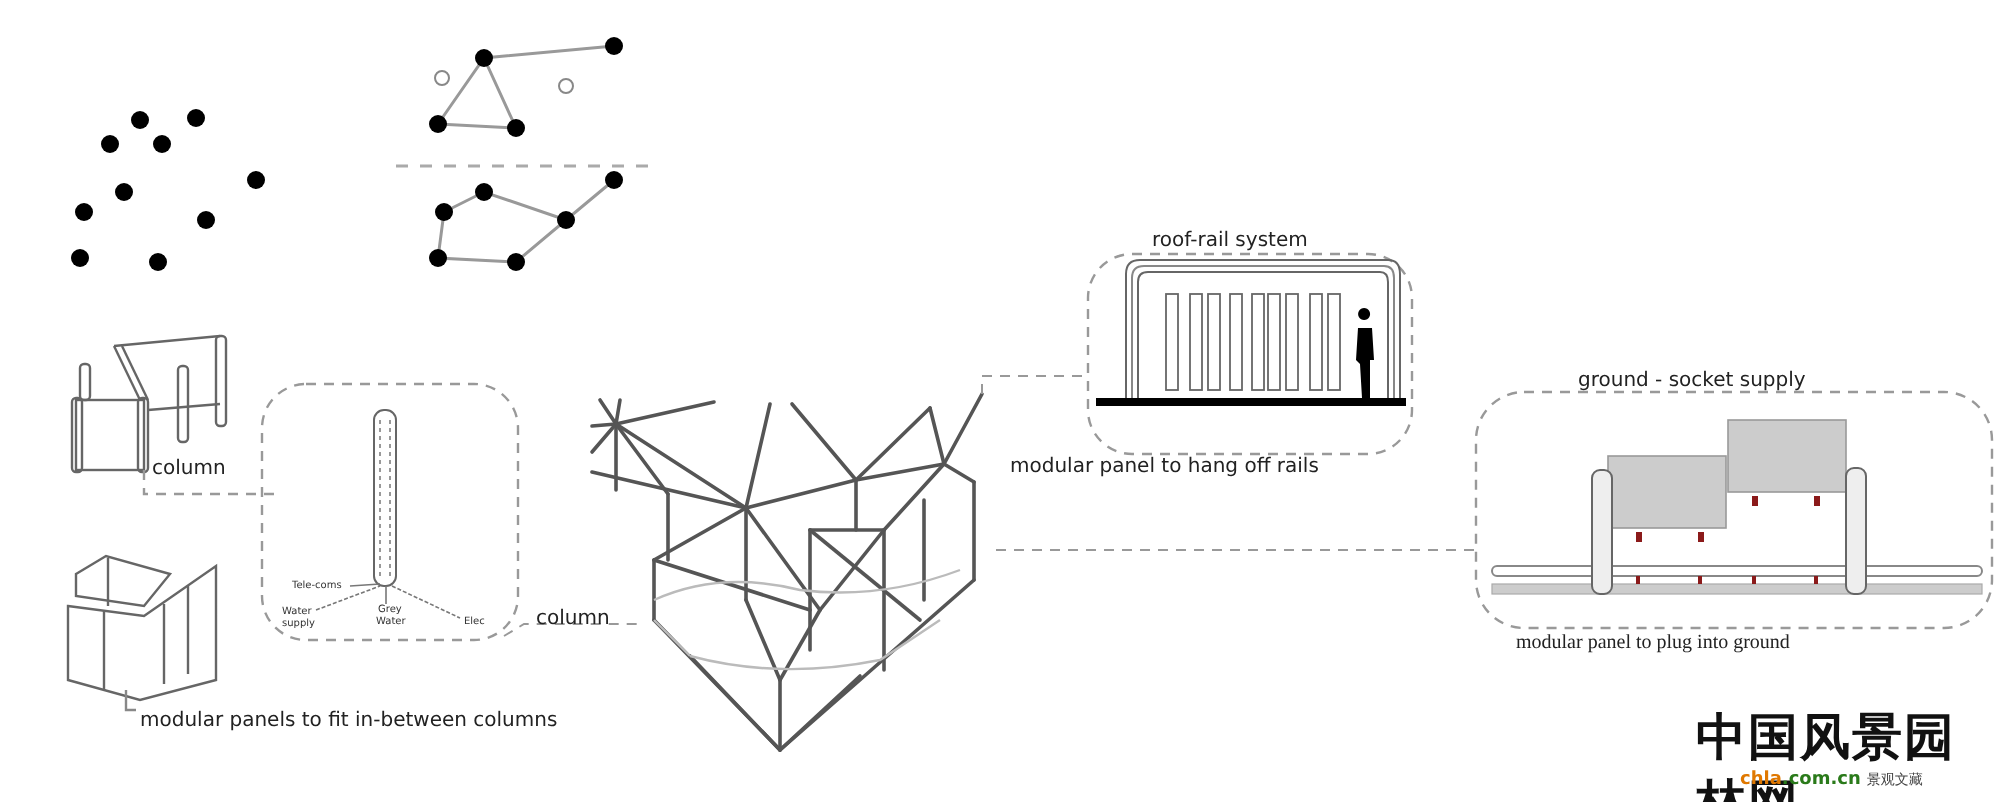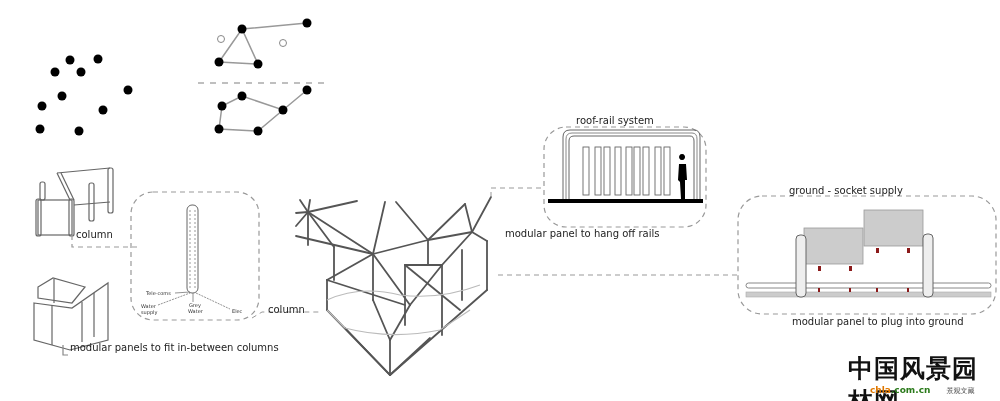--- a/index.html
+++ b/index.html
@@ -5,21 +5,21 @@
   html, body { margin: 0; padding: 0; background: #ffffff; }
   body { width: 1000px; height: 401px; position: relative; overflow: hidden; font-family: "DejaVu Sans", sans-serif; }
   svg#diagram { position: absolute; left: 0; top: 0; width: 1000px; height: 401px; }
   .lbl { position: absolute; color: #222; font-family: "DejaVu Sans", sans-serif; white-space: nowrap; }
   .lbl-md { font-size: 10px; }
   .lbl-sm { font-size: 5px; color: #333; }
   .wm-cn { position: absolute; left: 848px; top: 352px; font-family: "DejaVu Serif", serif; font-size: 25px; font-weight: bold; color: #111; letter-spacing: 1px; }
   .wm-url { position: absolute; left: 870px; top: 385px; font-family: "DejaVu Sans", sans-serif; font-size: 9px; font-weight: bold; }
   .wm-url .a { color: #e07800; }
   .wm-url .b { color: #2a7a1a; }
-  .wm-url .c { color: #444; font-weight: normal; font-size: 7px; margin-left: 16px; }
+  .wm-url .c { color: #444; font-weight: normal; font-size: 7px; margin-left: 3px; }
 </style>
 </head>
 <body>
 
 <svg id="diagram" viewBox="0 0 1000 401" xmlns="http://www.w3.org/2000/svg">
 
   <g fill="#000">
     <circle cx="70" cy="60" r="4.5"></circle>
     <circle cx="98" cy="59" r="4.5"></circle>
     <circle cx="55" cy="72" r="4.5"></circle>
@@ -178,26 +178,26 @@
       <rect x="907" y="248" width="3" height="5"></rect>
       <rect x="818" y="288" width="2" height="4"></rect>
       <rect x="849" y="288" width="2" height="4"></rect>
       <rect x="876" y="288" width="2" height="4"></rect>
       <rect x="907" y="288" width="2" height="4"></rect>
     </g>
   </g>
 </svg>
 
 <div class="lbl lbl-md" style="left:76px; top:229px;">column</div>
-<div class="lbl lbl-md" style="left:70px; top:342px;">modular panels to fit in-between columns</div>
+<div class="lbl lbl-md" style="left:70px; top:355px;">modular panels to fit in-between columns</div>
 <div class="lbl lbl-md" style="left:268px; top:304px;">column</div>
 <div class="lbl lbl-md" style="left:576px; top:115px;">roof-rail system</div>
 <div class="lbl lbl-md" style="left:505px; top:228px;">modular panel to hang off rails</div>
 <div class="lbl lbl-md" style="left:789px; top:185px;">ground - socket supply</div>
-<div class="lbl lbl-md" style="left:792px; top:316px;">modular panel to plug into ground</div>
+<div class="lbl lbl-md" style="left:758px; top:316px;font-family:Liberation Serif, serif;">modular panel to plug into ground</div>
 
 <div class="lbl lbl-sm" style="left:146px; top:290px;">Tele-coms</div>
 <div class="lbl lbl-sm" style="left:141px; top:303px;">Water</div>
 <div class="lbl lbl-sm" style="left:141px; top:309px;">supply</div>
 <div class="lbl lbl-sm" style="left:189px; top:302px;">Grey</div>
 <div class="lbl lbl-sm" style="left:188px; top:308px;">Water</div>
 <div class="lbl lbl-sm" style="left:232px; top:308px;">Elec</div>
 
 <div class="wm-cn">中国风景园林网</div>
 <div class="wm-url">

